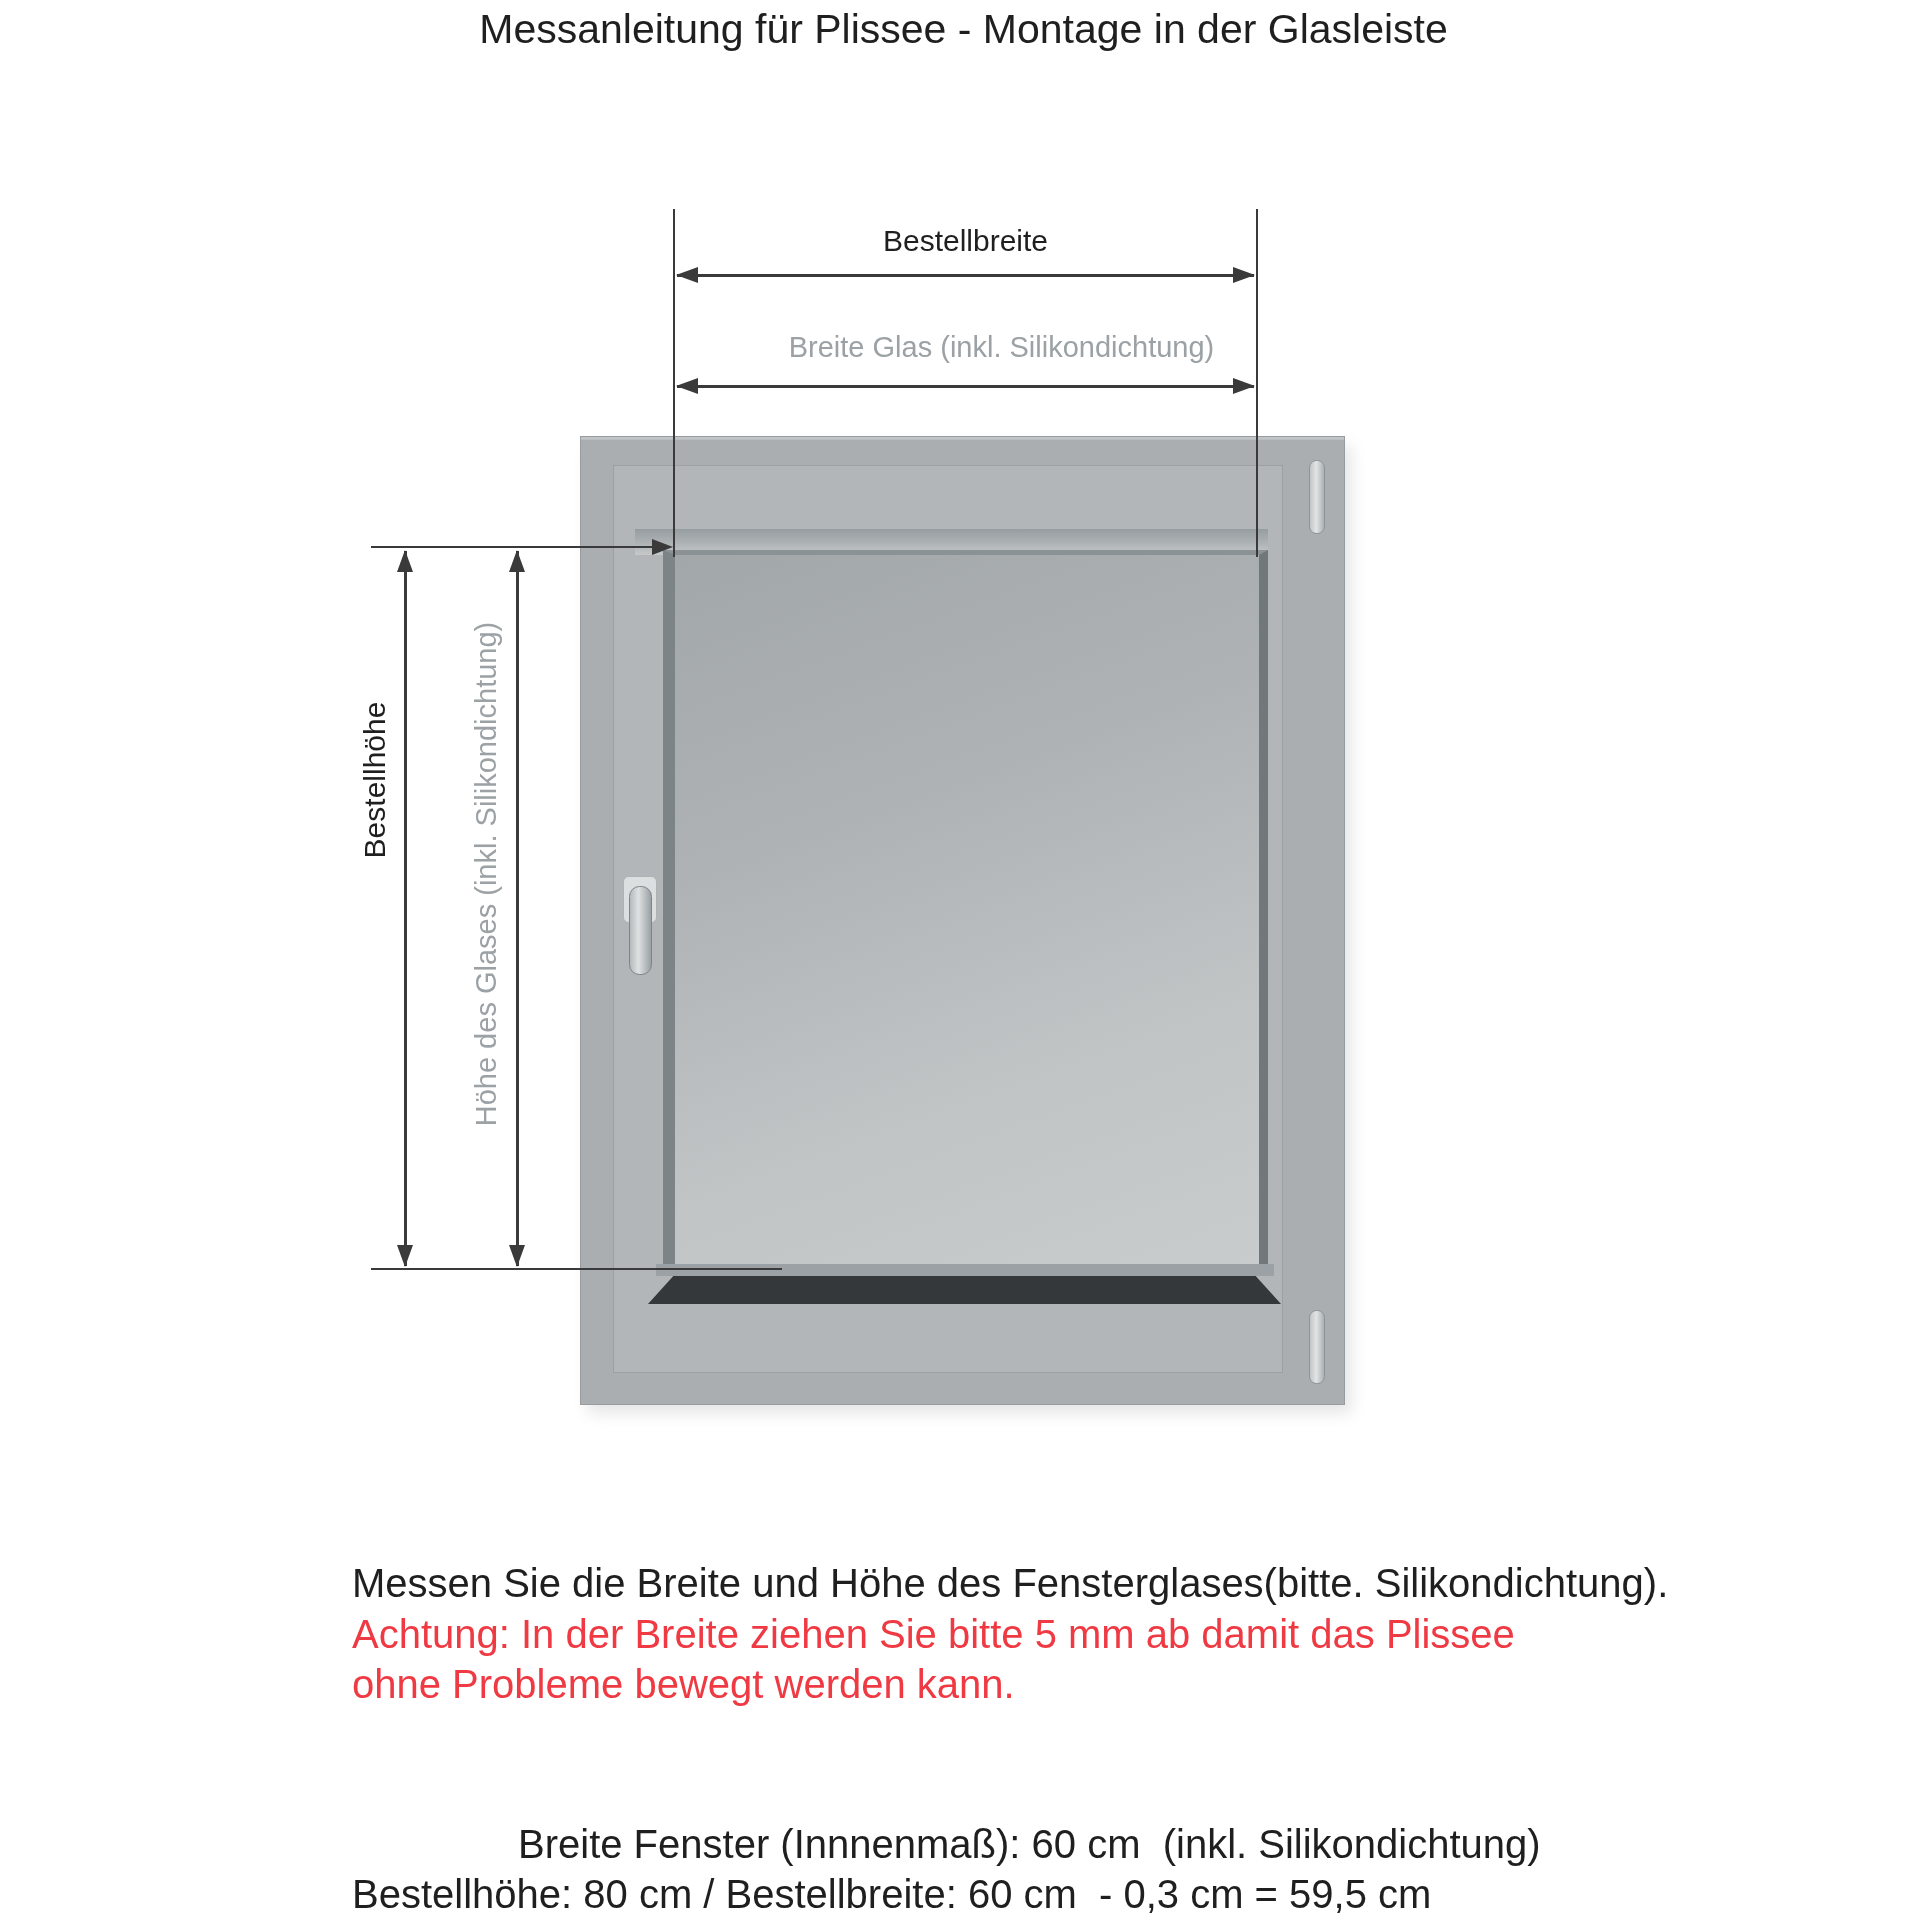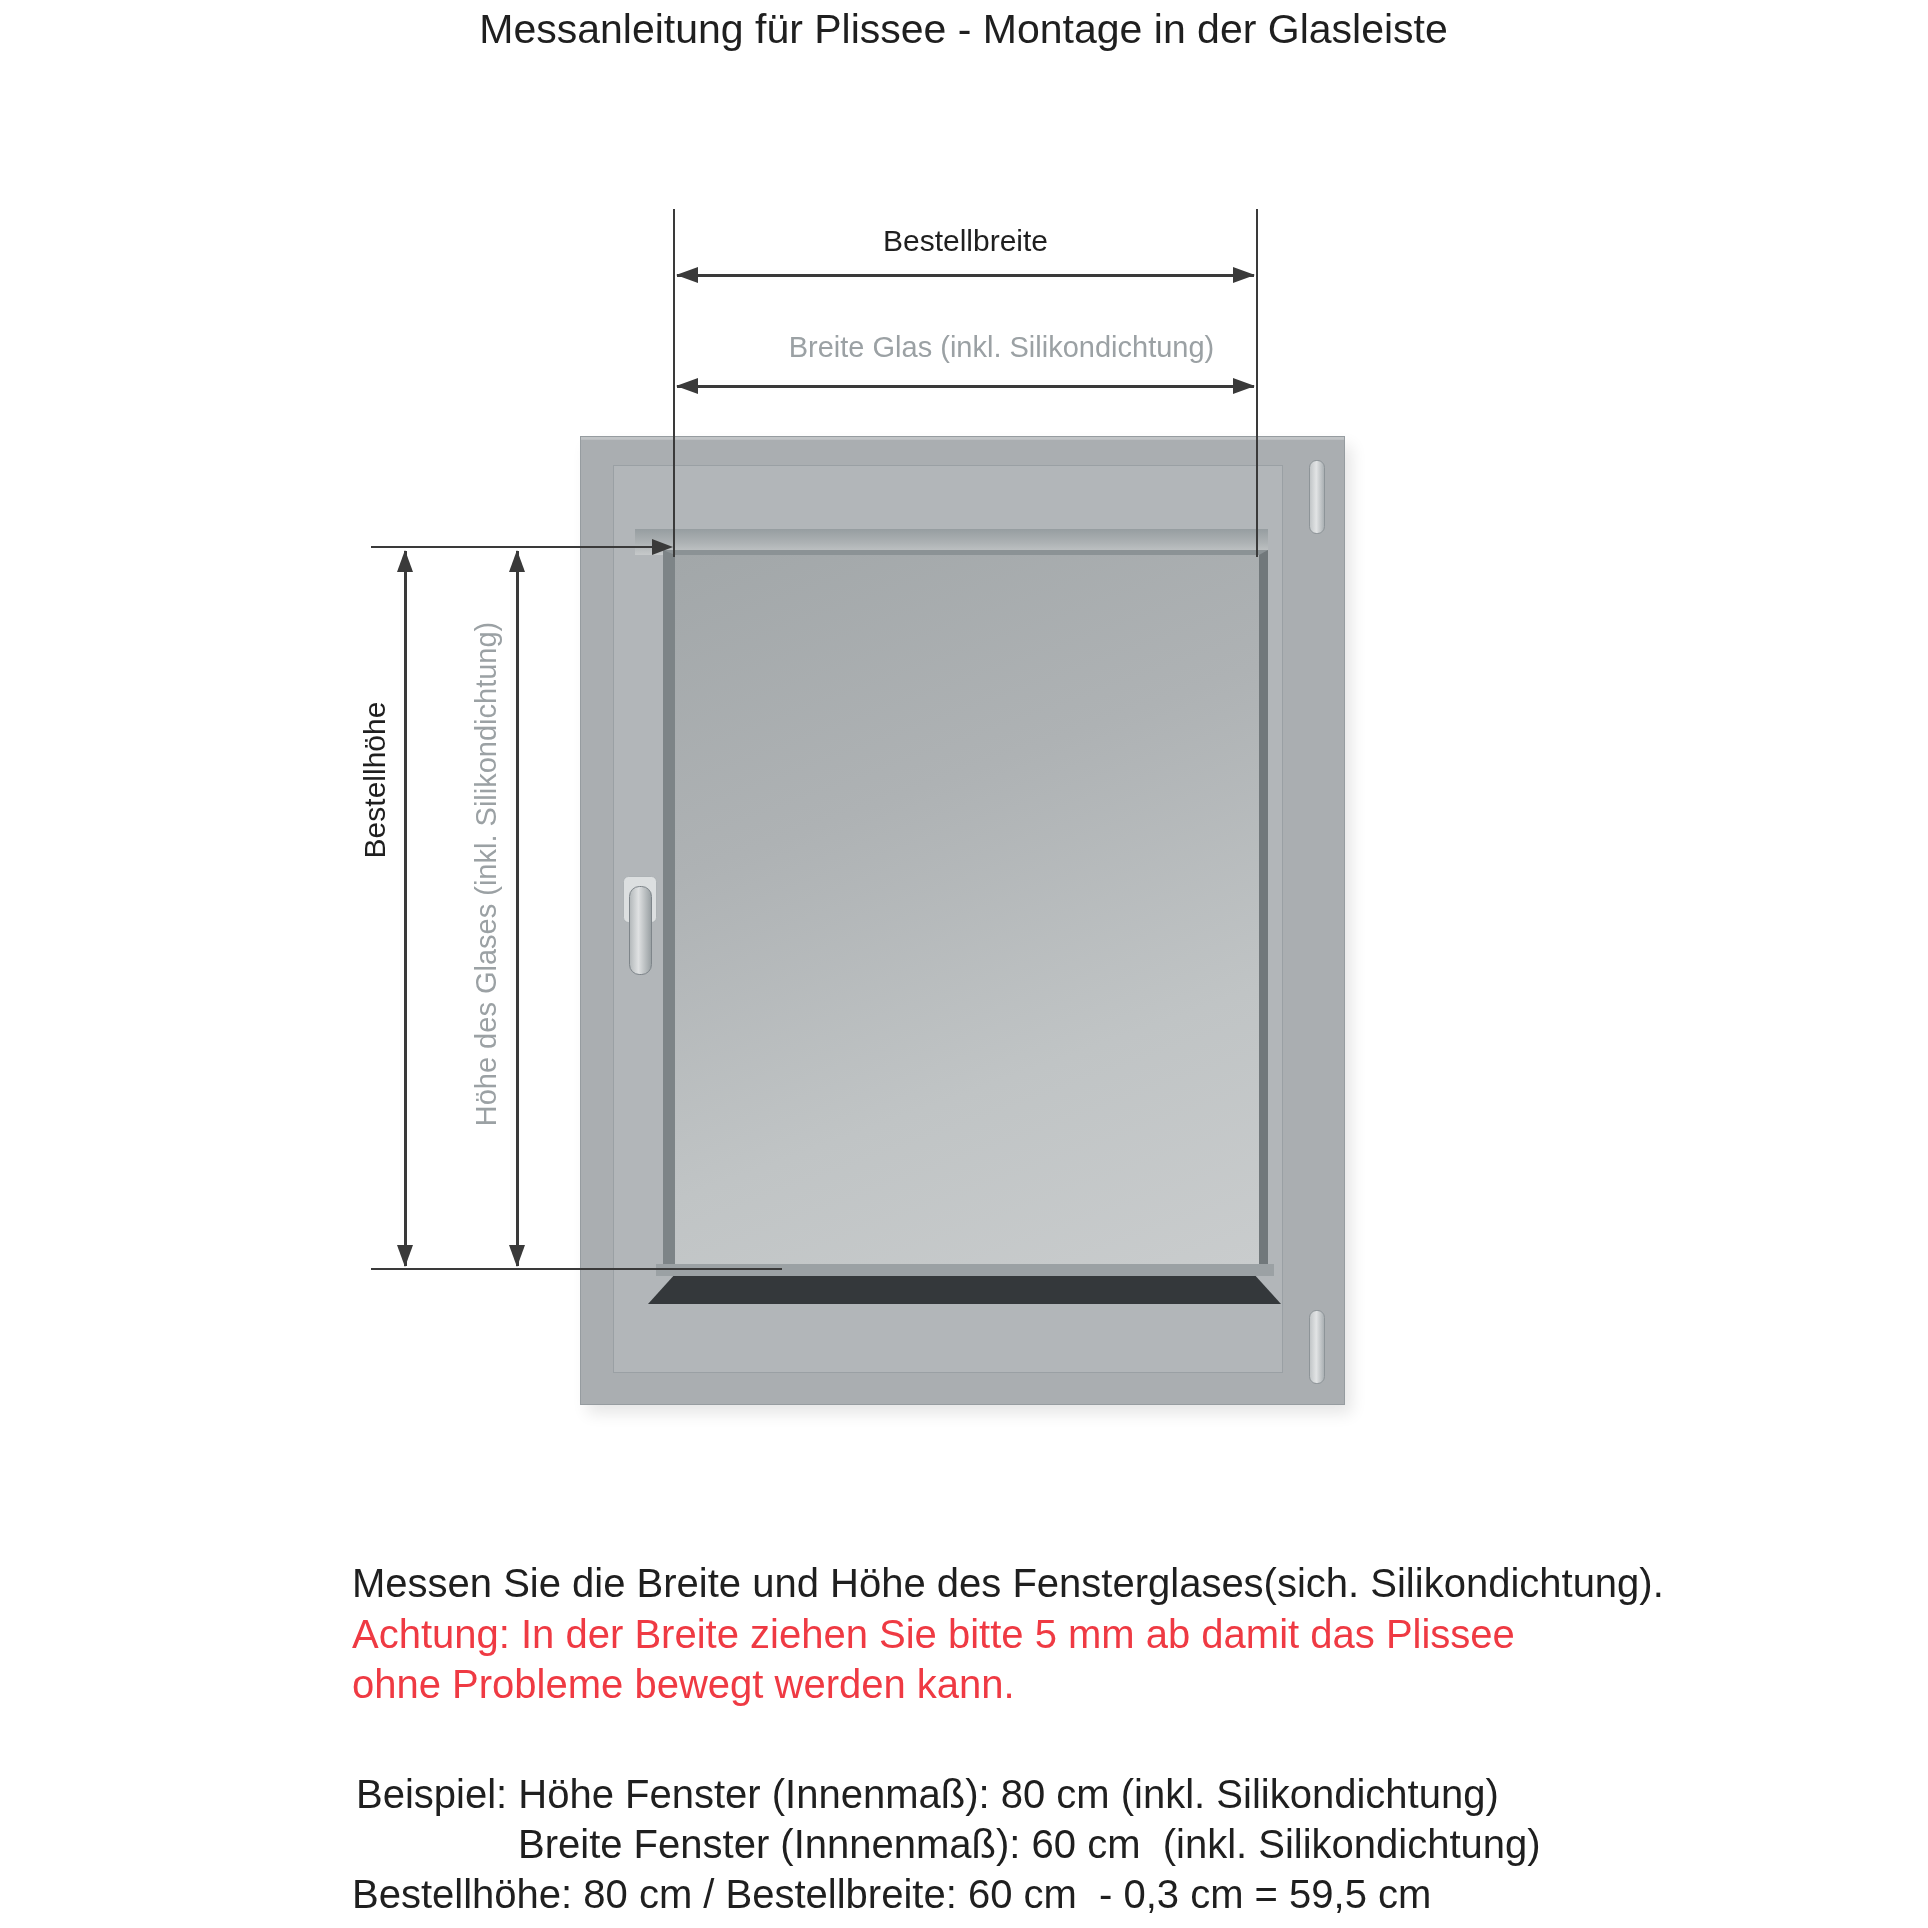--- a/index.html
+++ b/index.html
@@ -127,22 +127,21 @@
   <div class="abs w-label glass-width-label">Breite Glas (inkl. Silikondichtung)</div>
   <div class="abs h-arrow" style="left:641px;top:385px;width:577px;"></div>
 
   <div class="abs ext-h tick-arrow-right" style="left:335px;top:546px;width:282px;"></div>
   <div class="abs ext-h" style="left:335px;top:1268px;width:411px;"></div>
   <div class="abs v-arrow" style="left:368px;top:551px;height:715px;"></div>
   <div class="abs v-arrow" style="left:480px;top:551px;height:715px;"></div>
   <div class="abs rot-label order-height-label">Bestellhöhe</div>
   <div class="abs rot-label glass-height-label">Höhe des Glases (inkl. Silikondichtung)</div>
 
-  <div class="abs body-line" style="left:316px;top:1561px;">Messen Sie die Breite und Höhe des Fensterglases(sich. Silikondichtung).</div>
+  <div class="abs body-line" style="left:316px;top:1561px;">Messen Sie die Breite und Höhe des Fensterglases(bitte. Silikondichtung).</div>
   <div class="abs body-line warn" style="left:316px;top:1612px;">Achtung: In der Breite ziehen Sie bitte 5 mm ab damit das Plissee</div>
   <div class="abs body-line warn" style="left:316px;top:1662px;">ohne Probleme bewegt werden kann.</div>
 
-  <div class="abs body-line" style="left:320px;top:1772px;">Beispiel: Höhe Fenster (Innenmaß): 80 cm (inkl. Silikondichtung)</div>
   <div class="abs body-line" style="left:482px;top:1822px;">Breite Fenster (Innnenmaß): 60 cm  (inkl. Silikondichtung)</div>
   <div class="abs body-line" style="left:316px;top:1872px;">Bestellhöhe: 80 cm / Bestellbreite: 60 cm  - 0,3 cm = 59,5 cm</div>
 
 </div>
 
 
 </body></html>

